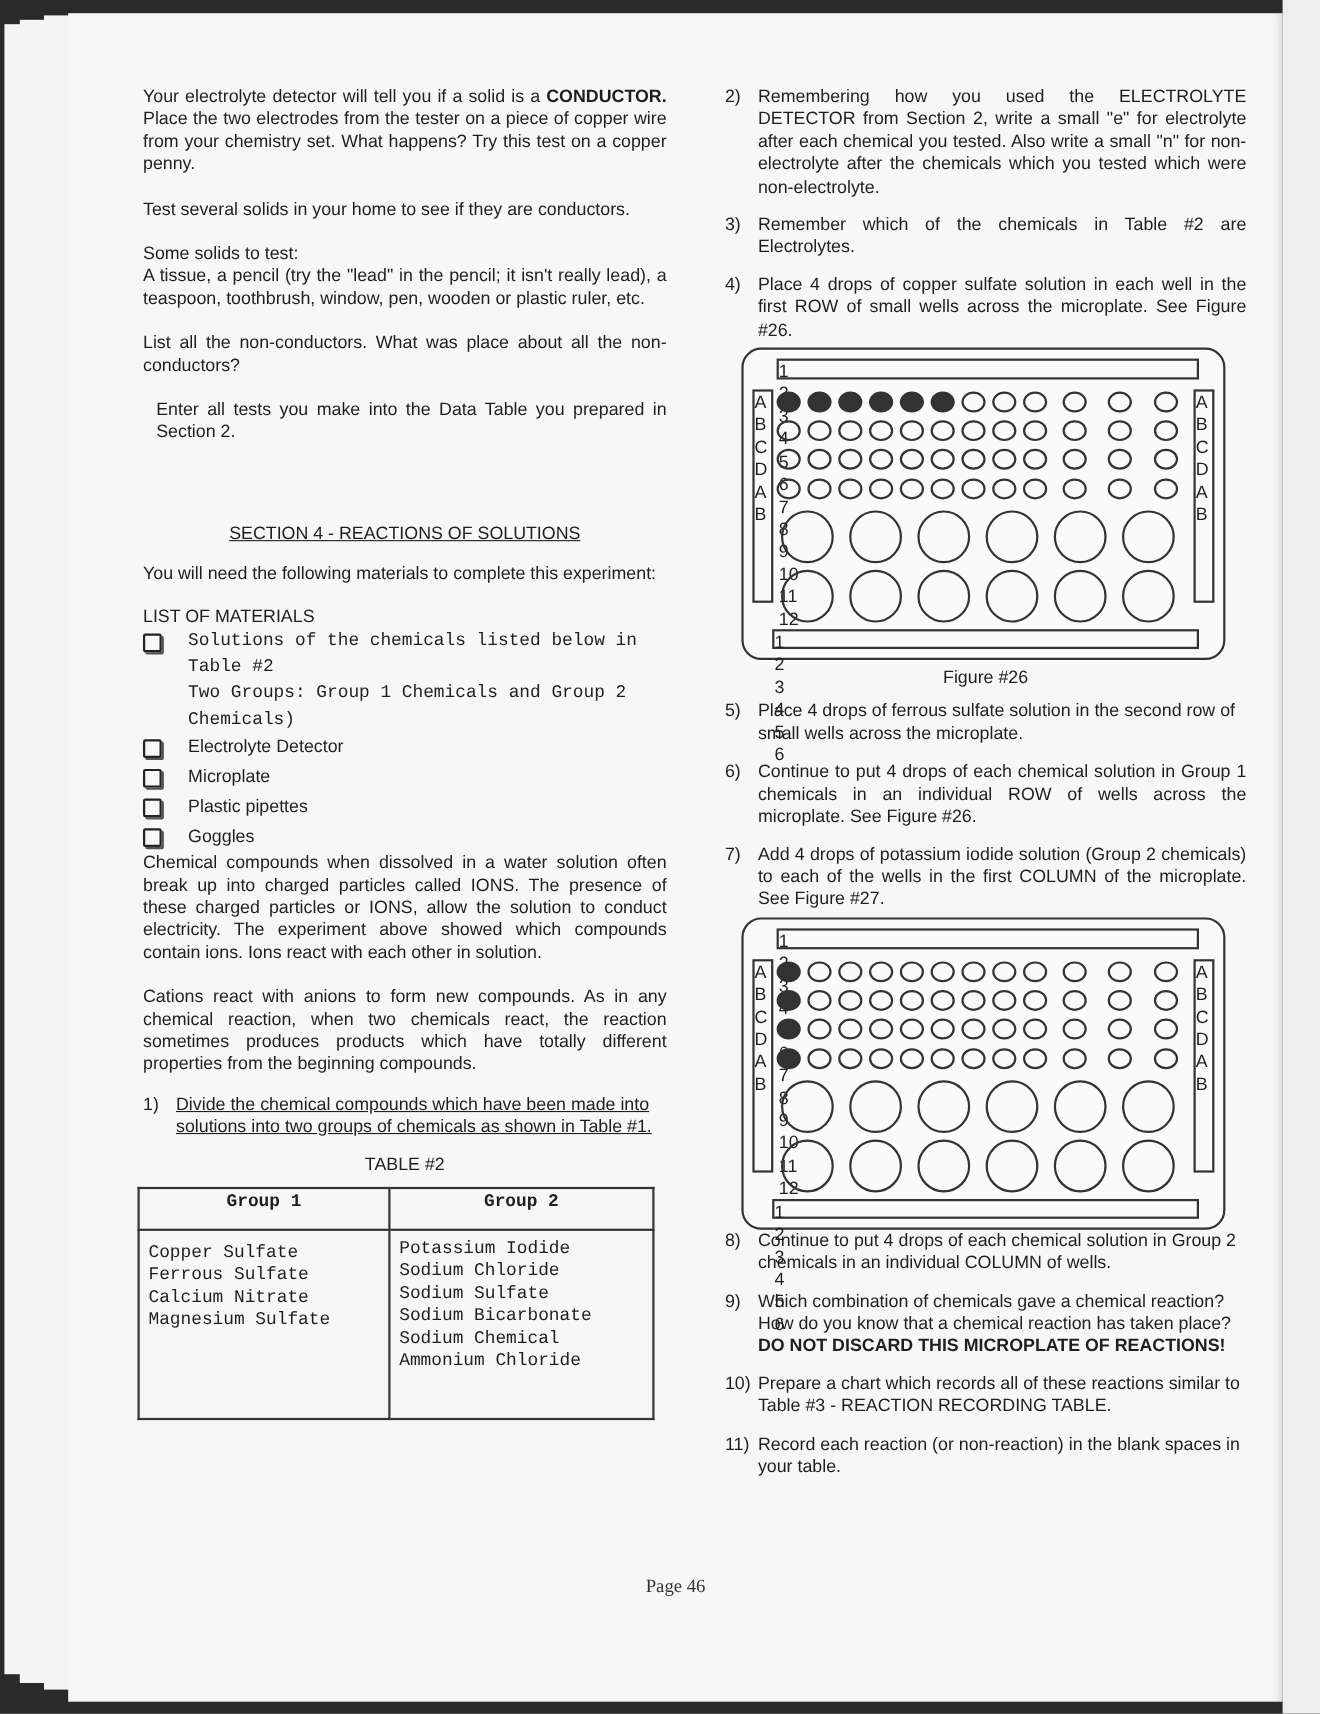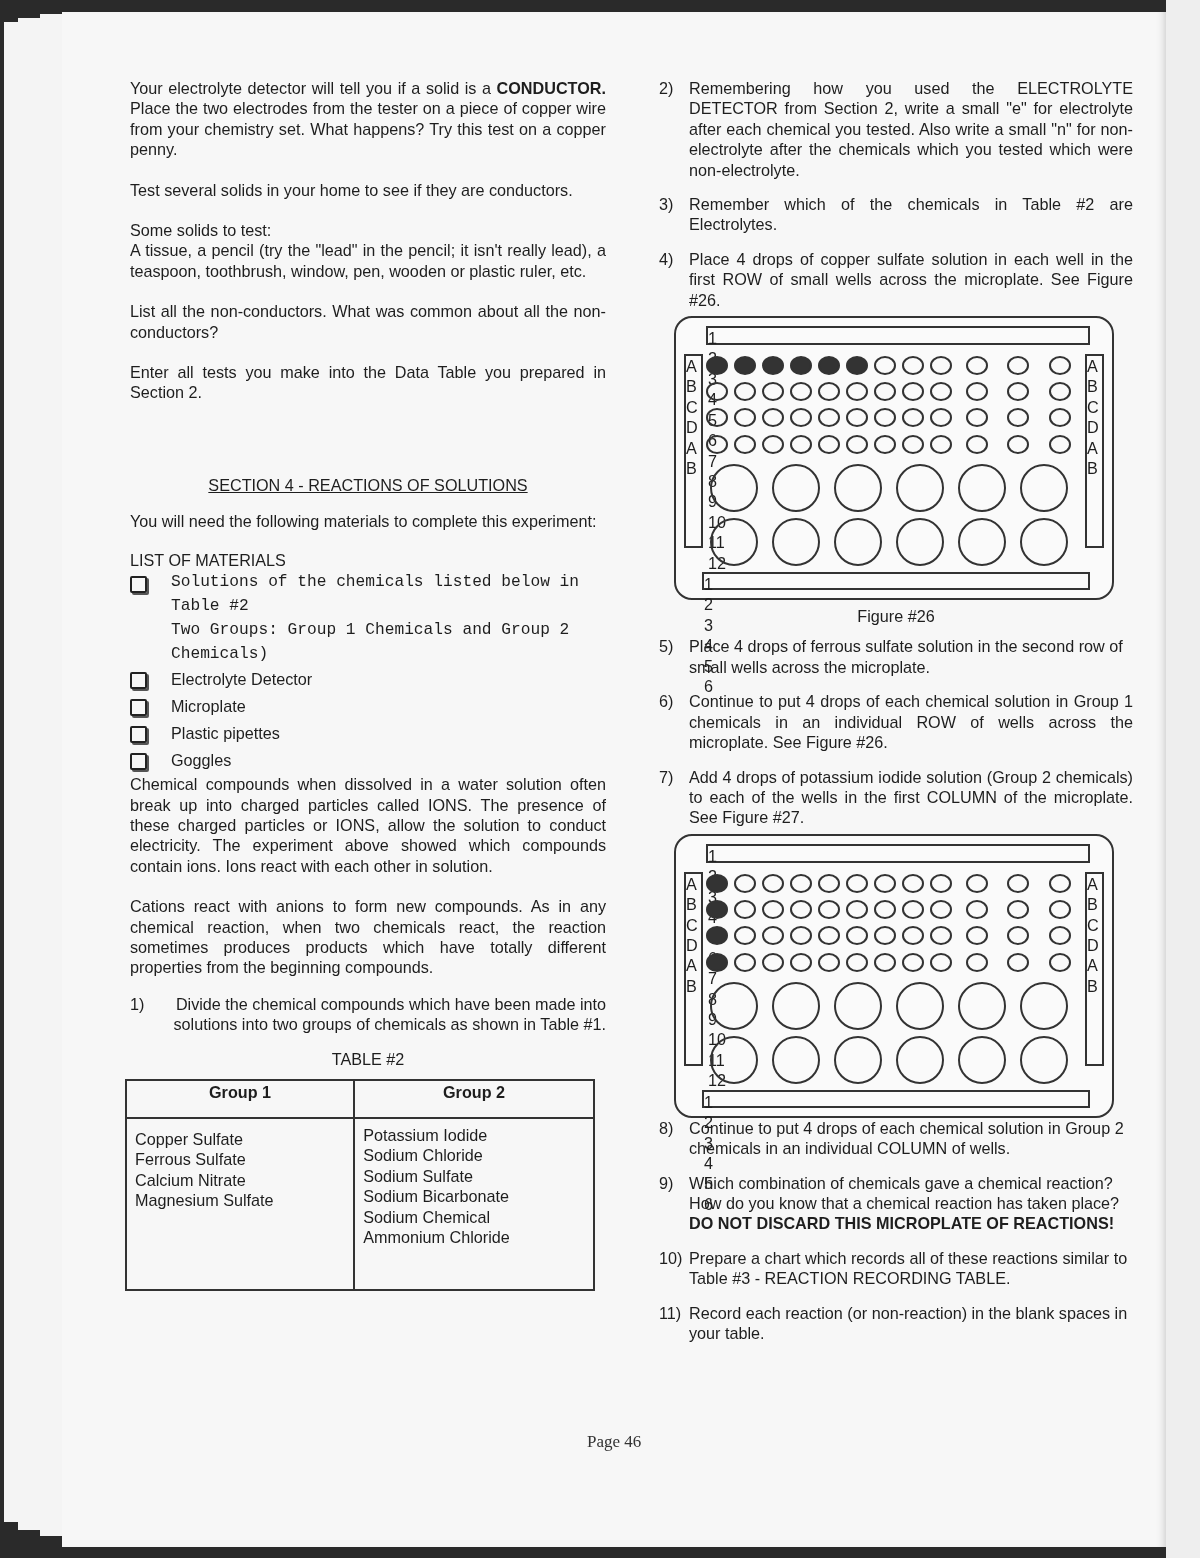--- a/index.html
+++ b/index.html
@@ -29,21 +29,21 @@
   .box {
     width: 13px; height: 13px; border: 2px solid #222; border-radius: 2px;
     margin: 6px 24px 0 0; flex: none; box-shadow: 2px 2px 0 #555;
   }
   .warn { text-align: center; text-decoration: underline; margin: 22px 0 26px 0; line-height: 20px; }
   .step { display: flex; margin-bottom: 14px; }
   .num { width: 30px; flex: none; }
   .stxt { flex: 1; text-align: justify; }
   .tcap { text-align: center; margin: 8px 0 10px 0; }
   table.grp { border-collapse: collapse; width: 470px; margin-left: -5px; }
-  table.grp th, table.grp td { border: 2px solid #333; vertical-align: top; text-align: left; }
+  table.grp th, table.grp td { border: 2px solid #333; vertical-align: top; text-align: left; font-family: Liberation Mono, monospace; }
   table.grp th { text-align: center; font-weight: bold; height: 34px; }
   table.grp td { height: 160px; padding: 10px 8px 0 8px; line-height: 20.5px; }
   .bold { font-weight: bold; }
   .fig-cap { text-align: center; margin: 6px 0 10px 0; }
   .plate { position: relative; width: 436px; height: 280px; margin: 6px 0 0 15px;
     border: 2px solid #333; border-radius: 18px; background: #fafafa; }
   .colbar { position: absolute; left: 30px; top: 8px; width: 380px; height: 15px; border: 2px solid #333; }
   .rowbar { position: absolute; top: 36px; width: 15px; height: 190px; border: 2px solid #333; }
   .botbar { position: absolute; left: 26px; bottom: 8px; width: 384px; height: 14px; border: 2px solid #333; }
   .well { position: absolute; border: 2px solid #333; border-radius: 50%; box-sizing: border-box; }
@@ -58,22 +58,22 @@
 <div class="stack" style="left:4px;top:22px;width:70px;height:1500px;"></div>
 <div class="stack" style="left:18px;top:18px;width:60px;height:1512px;"></div>
 <div class="stack" style="left:40px;top:14px;width:40px;height:1522px;"></div>
 <div class="rightstrip"></div>
 <div class="page"></div>
 
 <div class="col left">
   <p><span>Your electrolyte detector will tell you if a solid is a</span> <b>CONDUCTOR.</b> <span>Place the two electrodes from the tester on a piece of copper wire from your chemistry set.  What happens?  Try this test on a copper penny.</span></p>
   <p>Test several solids in your home to see if they are conductors.</p>
   <p><span>Some solids to test:</span><br><span>A tissue, a pencil (try the "lead" in the pencil; it isn't really lead), a teaspoon, toothbrush, window, pen, wooden or plastic ruler, etc.</span></p>
-  <p>List all the non-conductors.  What was common about all the non-conductors?</p>
-  <p style="margin-bottom:72px;">Enter all tests you make into the Data Table you prepared in Section 2.</p>
+  <p>List all the non-conductors.  What was place about all the non-conductors?</p>
+  <p style="margin-bottom:72px;margin-left:12px;">Enter all tests you make into the Data Table you prepared in Section 2.</p>
 
   <div class="ttl">SECTION  4  - REACTIONS OF SOLUTIONS</div>
   <p style="text-align:left;margin-bottom:18px;">You will need the following materials to complete this experiment:</p>
   <div class="mats-title">LIST OF MATERIALS</div>
   <div>
     <div class="mat two">
       <span class="box"></span>
       <span><span>Solutions of the chemicals listed below in Table #2</span><br><span>Two Groups: Group 1 Chemicals and Group 2 Chemicals)</span></span>
     </div>
     <div class="mat">
@@ -92,21 +92,21 @@
         <span class="box"></span>
         <span>Goggles</span>
       </div>
   </div>
 
   <p>Chemical compounds when dissolved in a water solution often break up into charged particles called IONS.  The presence of these charged particles or IONS, allow the solution to conduct electricity.  The experiment above showed which compounds contain ions.  Ions react with each other in solution.</p>
   <p style="margin-bottom:16px;">Cations react with anions to form new compounds.  As in any chemical reaction, when two chemicals react, the reaction sometimes produces products which have totally different properties from the beginning compounds.</p>
 
   <div class="step">
     <span class="num">1)</span>
-    <span class="stxt" style="text-align:right;">Divide the chemical compounds which have been made into solutions into two groups of chemicals as shown in Table #1.</span>
+    <span class="stxt" style="text-align:left;text-decoration:underline;">Divide the chemical compounds which have been made into solutions into two groups of chemicals as shown in Table #1.</span>
   </div>
   <div class="tcap">TABLE #2</div>
   <table class="grp">
     <tbody>
         <tr>
       <th>Group 1</th>
       <th>Group 2</th>
     </tr>
     <tr>
       <td>

